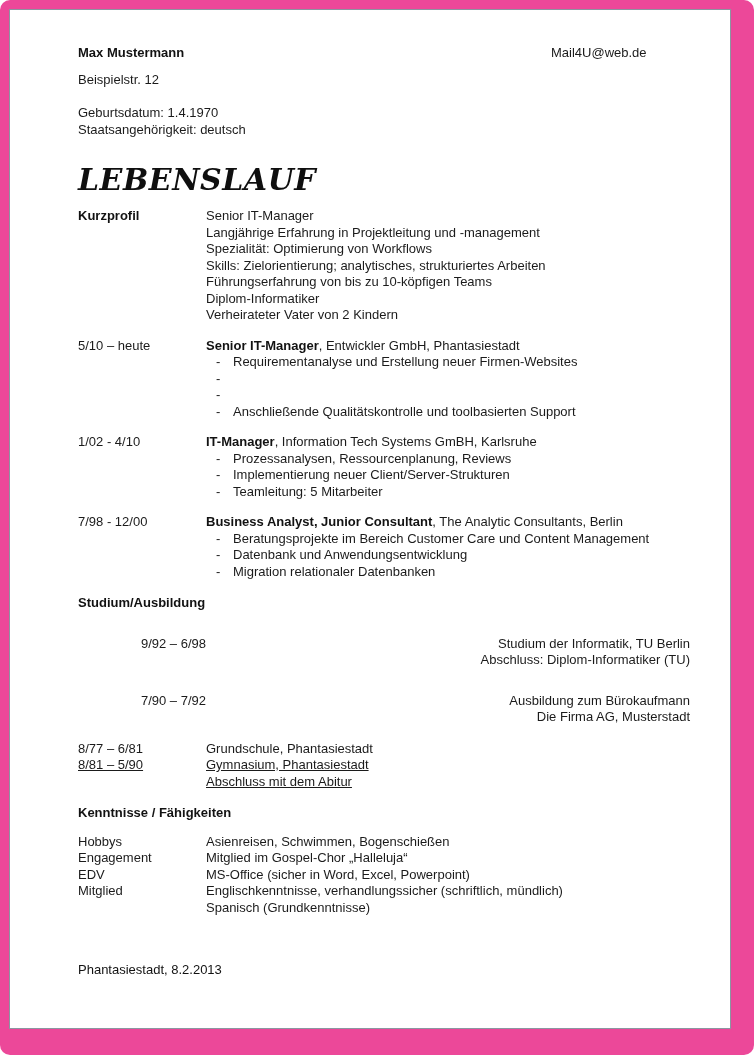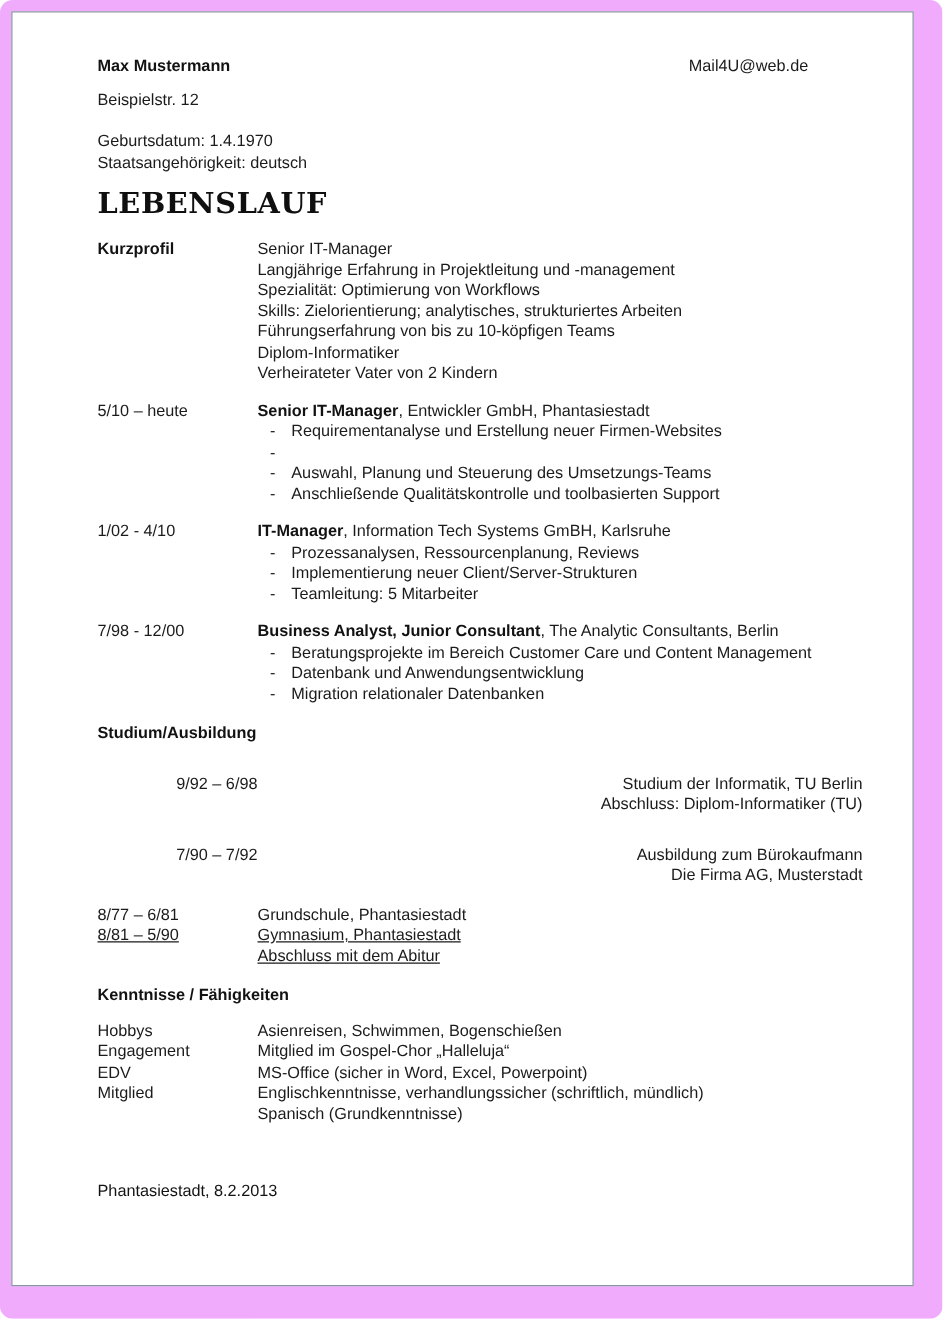--- a/index.html
+++ b/index.html
@@ -4,21 +4,21 @@
 <style>
   html, body {
     margin: 0;
     padding: 0;
     background: #ffffff;
   }
   .frame {
     position: relative;
     width: 754px;
     height: 1055px;
-    background: #f0abfc;
+    background: #ec4899;
     border-radius: 10px;
     overflow: hidden;
     font-family: "Liberation Sans", "DejaVu Sans", sans-serif;
   }
   .page {
     position: absolute;
     left: 9px;
     top: 9px;
     width: 722px;
     height: 1020px;
@@ -36,27 +36,28 @@
   .b { font-weight: bold; color: #121212; }
   .header-row { position: relative; }
   .email {
     position: absolute;
     left: 473px;
     top: 0;
   }
   .name { font-weight: bold; color: #121212; margin-bottom: 10px; }
   .birth-block { margin-top: 17px; }
   .doc-title {
-    margin-top: 13px;
+    margin-top: 30px;
     font-family: "DejaVu Serif", "Liberation Serif", serif;
     font-weight: bold;
-    font-size: 23px;
+    font-size: 30px;
     line-height: 24px;
     letter-spacing: 0.5px;
     color: #0f0f0f;
+    font-style: italic;
   }
   .row {
     display: grid;
     grid-template-columns: 128px 1fr;
     align-items: start;
   }
   .section-heading {
     font-weight: bold;
     color: #121212;
   }
@@ -122,21 +123,20 @@
           <div><span class="b">Senior IT-Manager</span><span>, Entwickler GmbH, Phantasiestadt</span></div>
           <div class="bullet">
               <span class="dash">-</span>
               <span>Requirementanalyse und Erstellung neuer Firmen-Websites</span>
             </div>
           <div class="bullet">
               <span class="dash">-</span>
             </div>
           <div class="bullet">
               <span class="dash">-</span>
-              <span>Auswahl, Planung und Steuerung des Umsetzungs-Teams</span>
             </div>
           <div class="bullet">
               <span class="dash">-</span>
               <span>Anschließende Qualitätskontrolle und toolbasierten Support</span>
             </div>
         </div>
       </div>
 
       <div class="row mt-group">
         <div>1/02 - 4/10</div>

